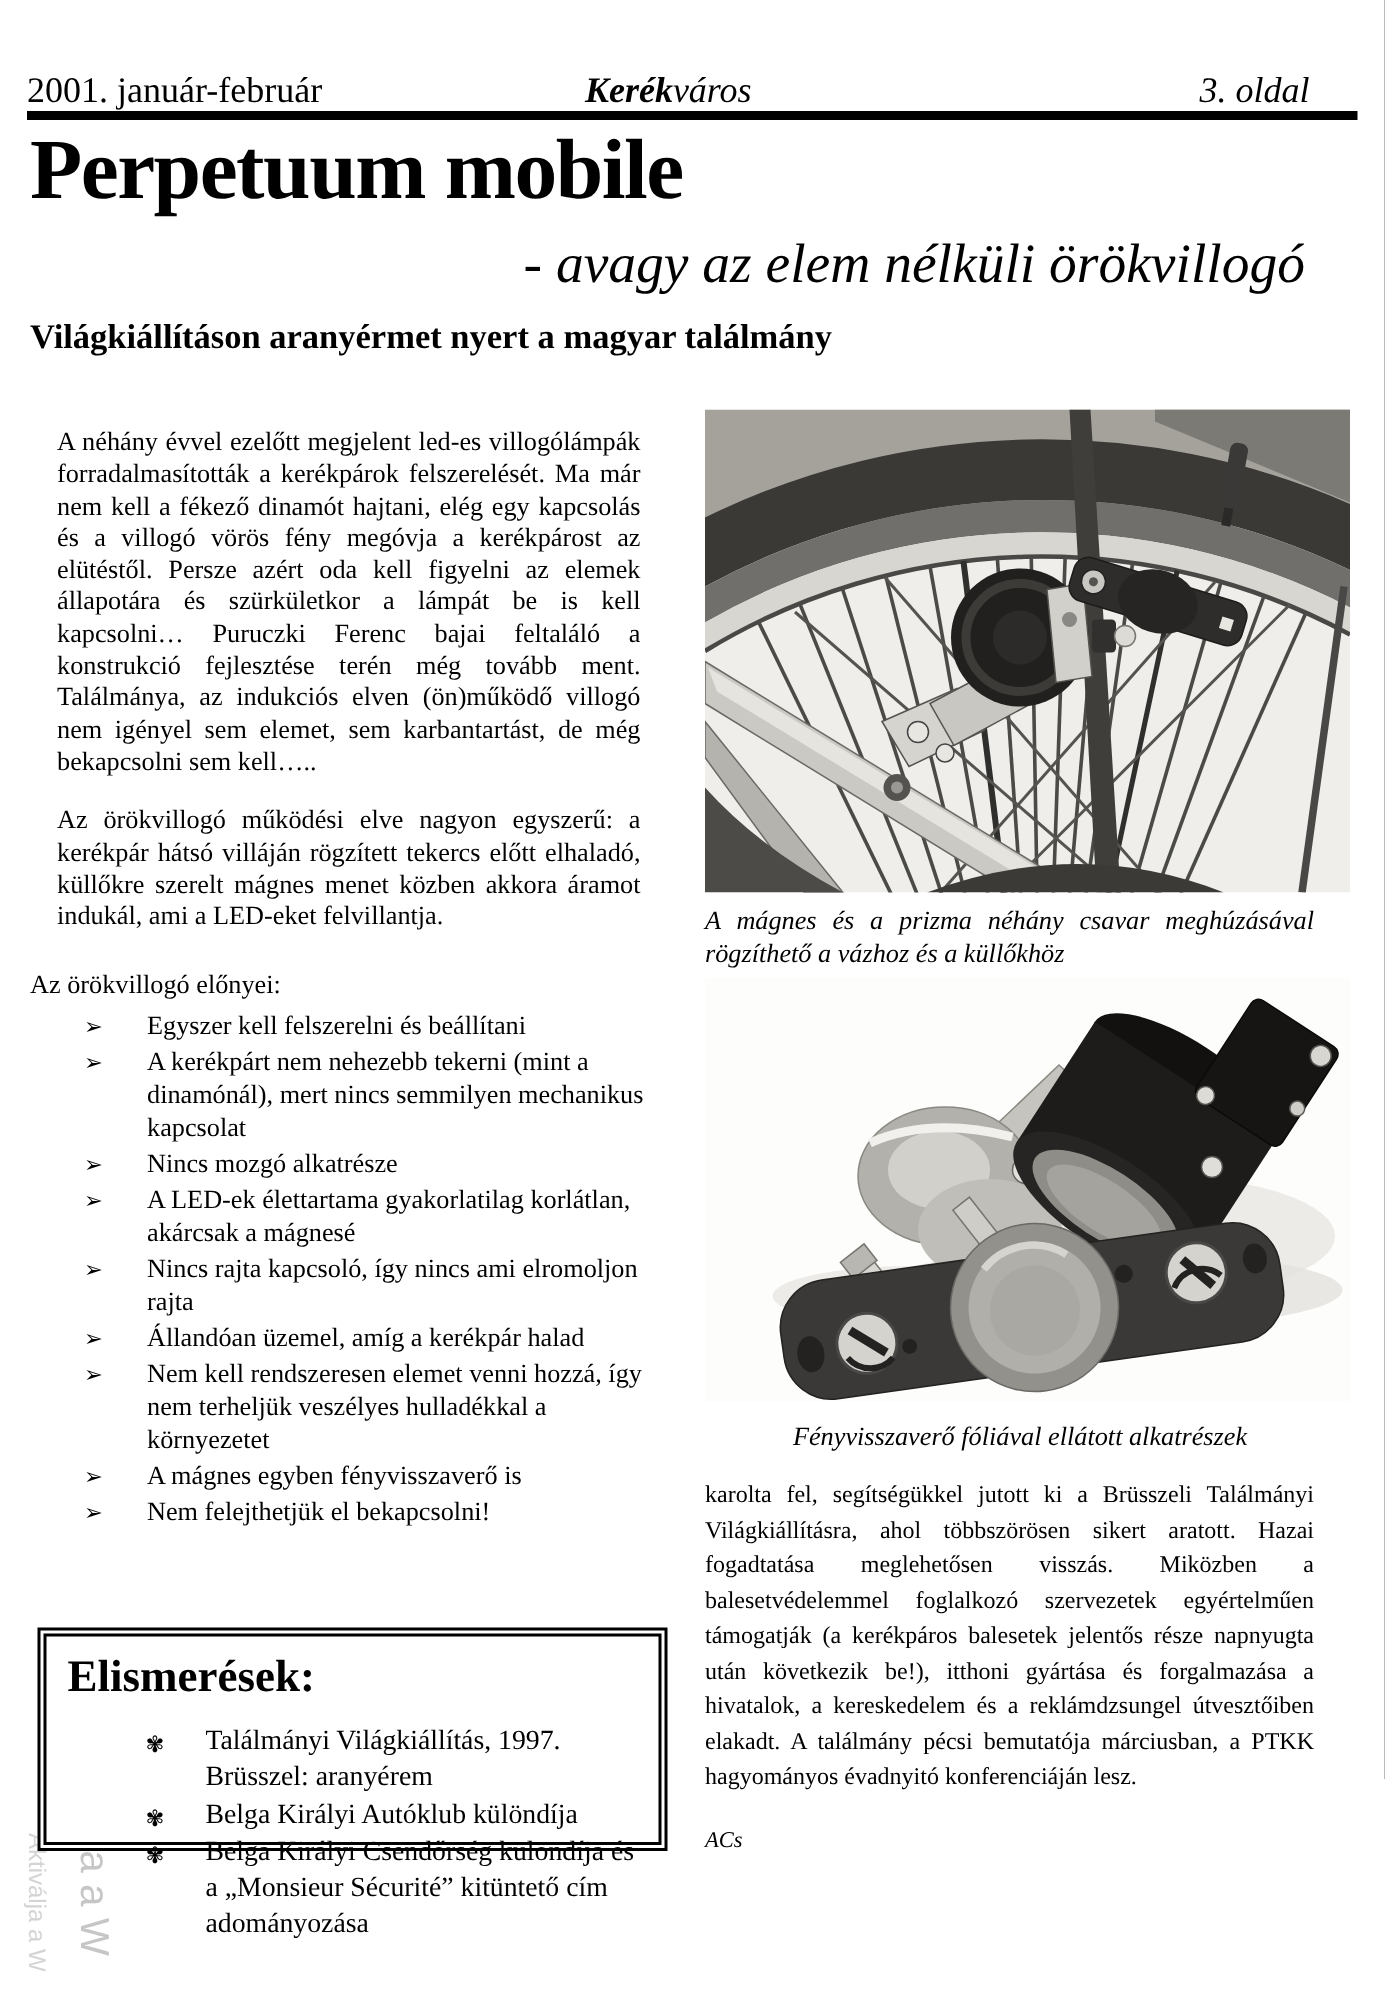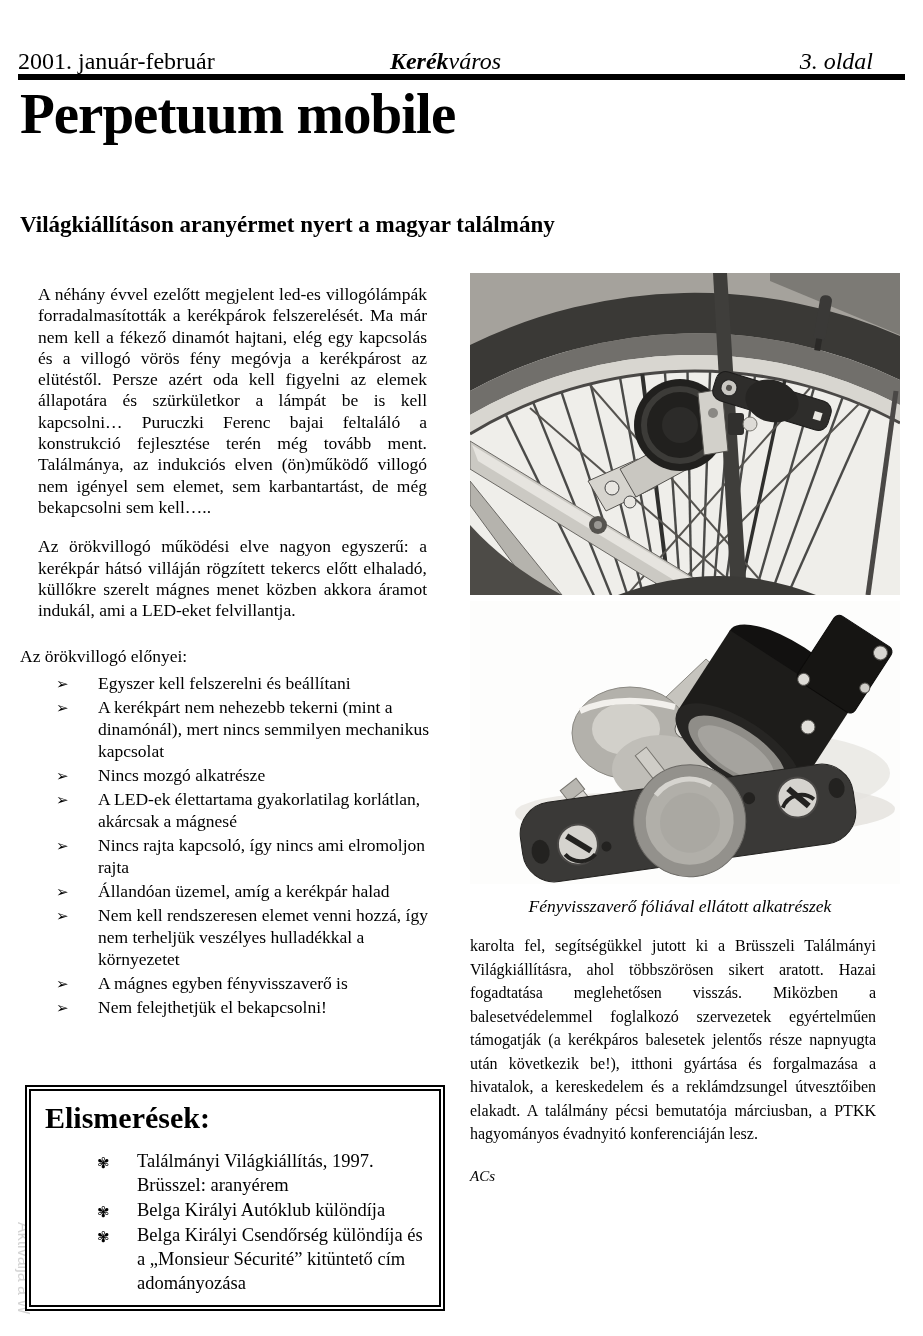--- a/index.html
+++ b/index.html
@@ -21,21 +21,21 @@
   .lead{position:absolute;top:212px;left:20px;font-size:23px;font-weight:bold;}
   
   .colL{position:absolute;left:20px;top:266px;width:425px;z-index:2;}
   .colR{position:absolute;left:470px;top:273px;width:436px;z-index:2;}
   .body-p{font-size:17.5px;line-height:21.3px;text-align:justify;margin:18px;}
   .adv-h{font-size:17.5px;line-height:21.3px;margin-top:25px;}
   ul.adv{list-style:none;margin:4px 0 0 0;padding:0;font-size:17.5px;line-height:22px;}
   ul.adv li{position:relative;padding-left:78px;margin-bottom:2px;}
   ul.adv li .mk{position:absolute;left:36px;top:1px;font-size:15px;font-family:"DejaVu Sans",sans-serif;}
   
-  .awards{position:absolute;left:25px;top:1085px;width:420px;height:226px;box-sizing:border-box;
+  .awards{position:absolute;left:25px;top:1085px;width:420px;height:149px;box-sizing:border-box;
           border:6px double #000;background:#fff;z-index:3;padding:10px 14px;}
   .awards h2{margin:0;font-size:30px;font-weight:bold;}
   ul.aw{list-style:none;margin:14px 0 0 0;padding:0;font-size:18.5px;line-height:24px;}
   ul.aw li{position:relative;padding-left:92px;margin-bottom:1px;}
   ul.aw li .mk{position:absolute;left:52px;top:2px;font-size:15px;font-family:"DejaVu Sans",sans-serif;}
   
   .photo{display:block;}
   .cap1{font-size:17.5px;font-style:italic;line-height:22px;text-align:justify;width:406px;margin-top:7px;}
   .cap2{font-size:17.5px;font-style:italic;text-align:center;width:420px;margin-top:12px;}
   .cont{font-size:16px;line-height:23.5px;text-align:justify;width:406px;margin-top:17px;}
@@ -54,20 +54,21 @@
   <div class="wm wm2">Aktiválja a W</div>
 
   <div class="hdr">
     <span class="date">2001. január-február</span>
     <span class="pub"><span class="b">Kerék</span><span>város</span></span>
     <span class="pg">3. oldal</span>
   </div>
   <div class="rule"></div>
 
   <h1 class="title" style="margin:0">Perpetuum mobile</h1>
+  <div class="subtitle">- avagy az elem nélküli örökvillogó</div>
   <div class="lead">Világkiállításon aranyérmet nyert a magyar találmány</div>
 
   <div class="colL">
     <p class="body-p">A néhány évvel ezelőtt megjelent led-es villogólámpák forradalmasították a kerékpárok felszerelését. Ma már nem kell a fékező dinamót hajtani, elég egy kapcsolás és a villogó vörös fény megóvja a kerékpárost az elütéstől. Persze azért oda kell figyelni az elemek állapotára és szürkületkor a lámpát be is kell kapcsolni… Puruczki Ferenc bajai feltaláló a konstrukció fejlesztése terén még tovább ment. Találmánya, az indukciós elven (ön)működő villogó nem igényel sem elemet, sem karbantartást, de még bekapcsolni sem kell…..</p>
     <p class="body-p">Az örökvillogó működési elve nagyon egyszerű: a kerékpár hátsó villáján rögzített tekercs előtt elhaladó, küllőkre szerelt mágnes menet közben akkora áramot indukál, ami a LED-eket felvillantja.</p>
     <div class="adv-h">Az örökvillogó előnyei:</div>
     <ul class="adv">
 
         <li>
           <span class="mk">➢</span>
@@ -205,20 +206,21 @@
 
       <g transform="translate(352,50) rotate(10)">
         <rect x="-6" y="-28" width="12" height="46" rx="5" fill="#3a3937"></rect>
         <rect x="-3" y="16" width="6" height="12" fill="#2a2927"></rect>
       </g>
 
       <path d="M0,252 Q36,292 92,322 L0,322 Z" fill="#4d4b47"></path>
       <path d="M148,322 Q250,284 346,322 Z" fill="#3b3a37"></path>
     </svg>
 
+    <div class="cap1">A mágnes és a prizma néhány csavar meghúzásával rögzíthető a vázhoz és a küllőkhöz</div>
 
     <svg class="photo" width="430" height="283" viewBox="0 0 430 283" style="margin-top:6px" role="img">
       <rect x="0" y="0" width="430" height="283" fill="#fdfdfc"></rect>
       <ellipse cx="265" cy="208" rx="160" ry="26" fill="#e9e7e3"></ellipse>
       <ellipse cx="140" cy="212" rx="95" ry="20" fill="#edebe7"></ellipse>
       <ellipse cx="300" cy="172" rx="120" ry="40" fill="#e4e2de" opacity="0.7"></ellipse>
 
       <g>
         <polygon points="196,96 236,58 262,82 222,120" fill="#c6c4be" stroke="#8a8882"></polygon>
         <ellipse cx="160" cy="132" rx="58" ry="46" fill="#b3b1ab" stroke="#8a8882"></ellipse>

